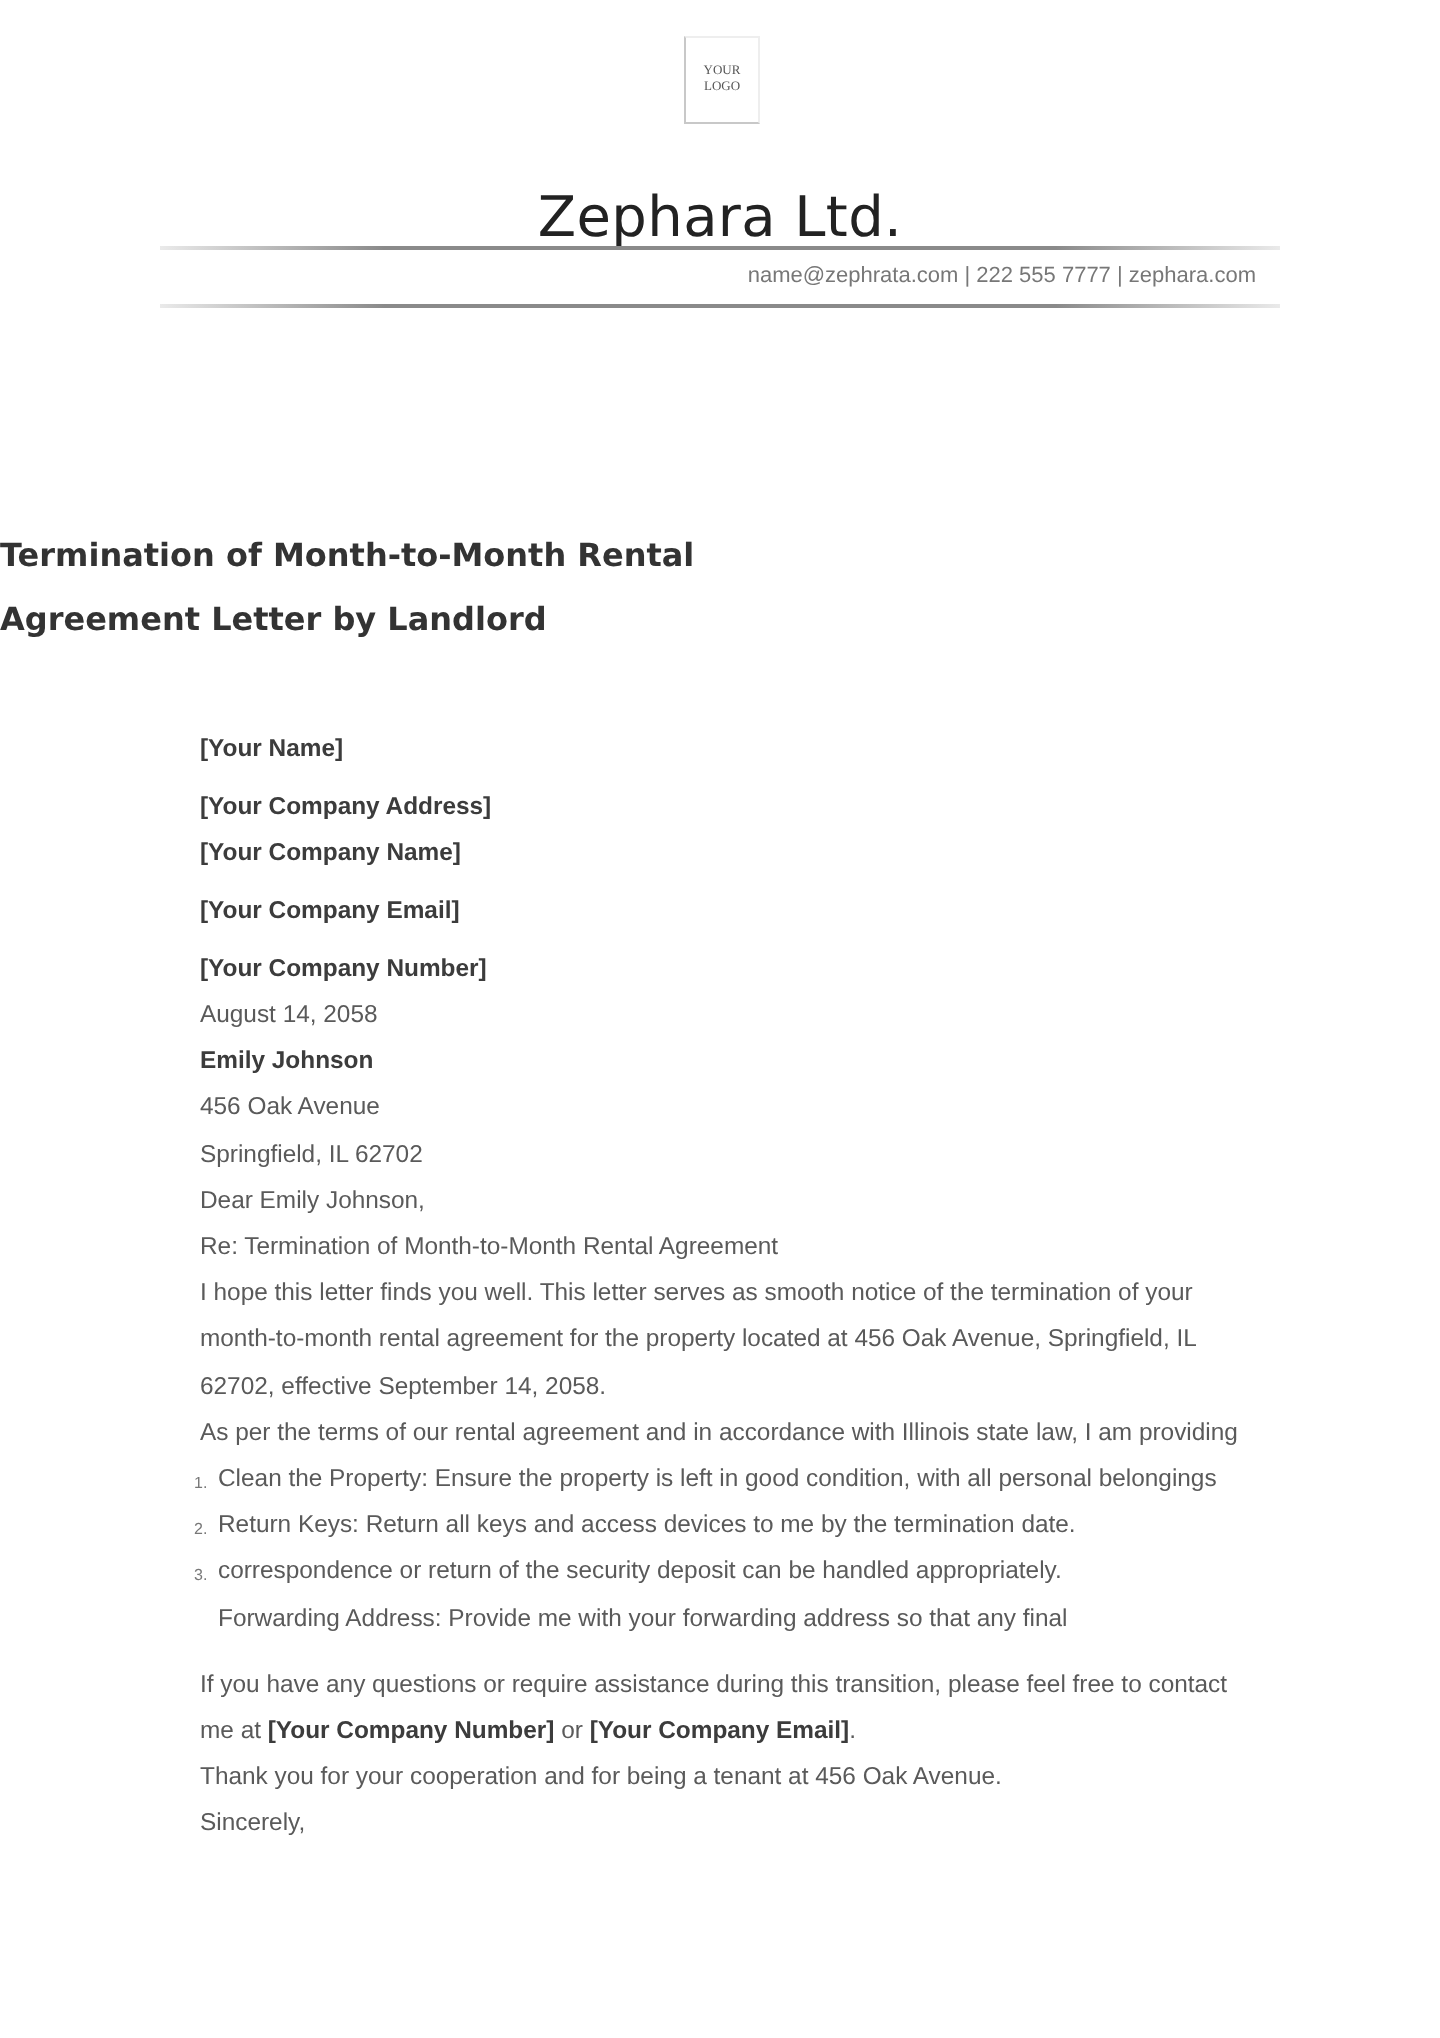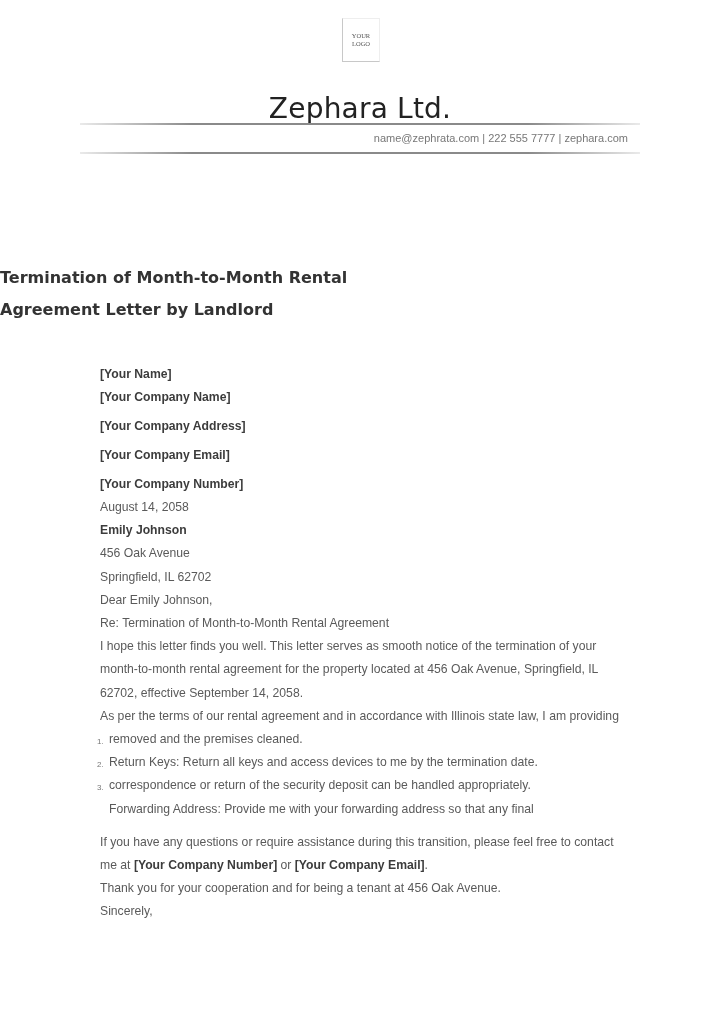--- a/index.html
+++ b/index.html
@@ -57,22 +57,22 @@
 <div class="rule bottom"></div>
 
 <div class="doc-title">
   <div>Termination of Month-to-Month Rental</div>
   <div>Agreement Letter by Landlord</div>
 </div>
 
 <div class="body">
   <div class="sender-block">
     <div class="line bold">[Your Name]</div>
+    <div class="line bold gap">[Your Company Address]</div>
     <div class="line bold">[Your Company Name]</div>
-    <div class="line bold gap">[Your Company Address]</div>
     <div class="line bold gap">[Your Company Email]</div>
     <div class="line bold gap">[Your Company Number]</div>
   </div>
 
   <div>August 14, 2058</div>
   <div class="bold">Emily Johnson</div>
   <div>456 Oak Avenue</div>
   <div>Springfield, IL 62702</div>
   <div>Dear Emily Johnson,</div>
   <div>Re: Termination of Month-to-Month Rental Agreement</div>
@@ -82,21 +82,21 @@
     <div>month-to-month rental agreement for the property located at 456 Oak Avenue, Springfield, IL</div>
     <div>62702, effective September 14, 2058.</div>
   </div>
   <div>
     <div>As per the terms of our rental agreement and in accordance with Illinois state law, I am providing</div>
   </div>
 
   <div>
     <div class="list-item">
       <span class="list-num">1.</span>
-      <div>removed and the premises cleaned.</div>
+      <div>Clean the Property: Ensure the property is left in good condition, with all personal belongings</div>
     </div>
     <div class="list-item">
       <span class="list-num">2.</span>
       <div>Return Keys: Return all keys and access devices to me by the termination date.</div>
     </div>
     <div class="list-item">
       <span class="list-num">3.</span>
       <div>correspondence or return of the security deposit can be handled appropriately.</div>
       <div>Forwarding Address: Provide me with your forwarding address so that any final</div>
     </div>

